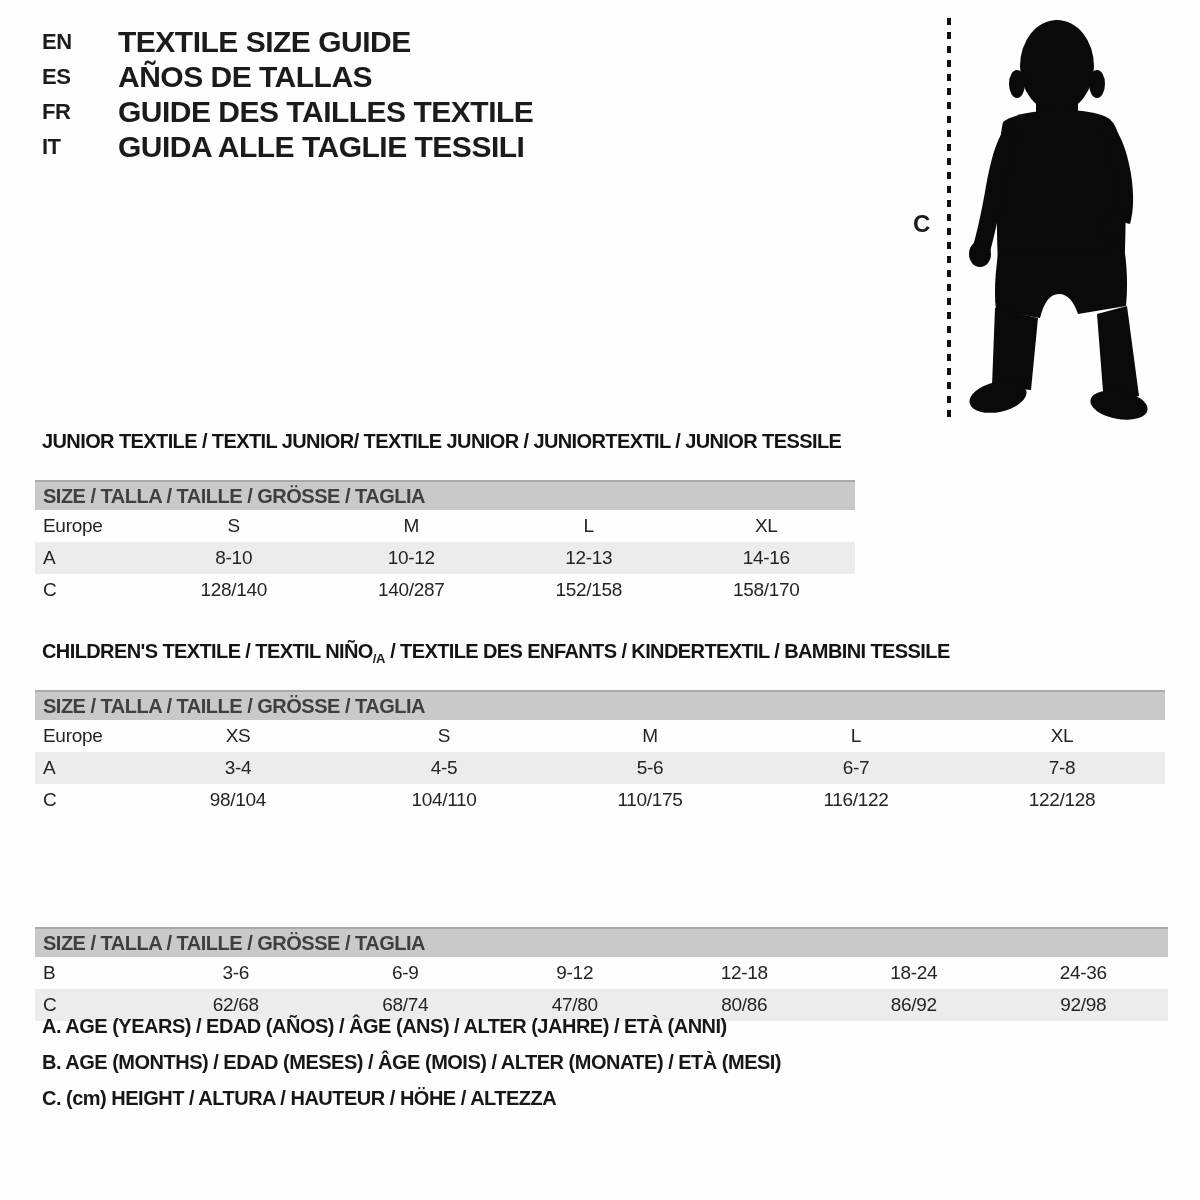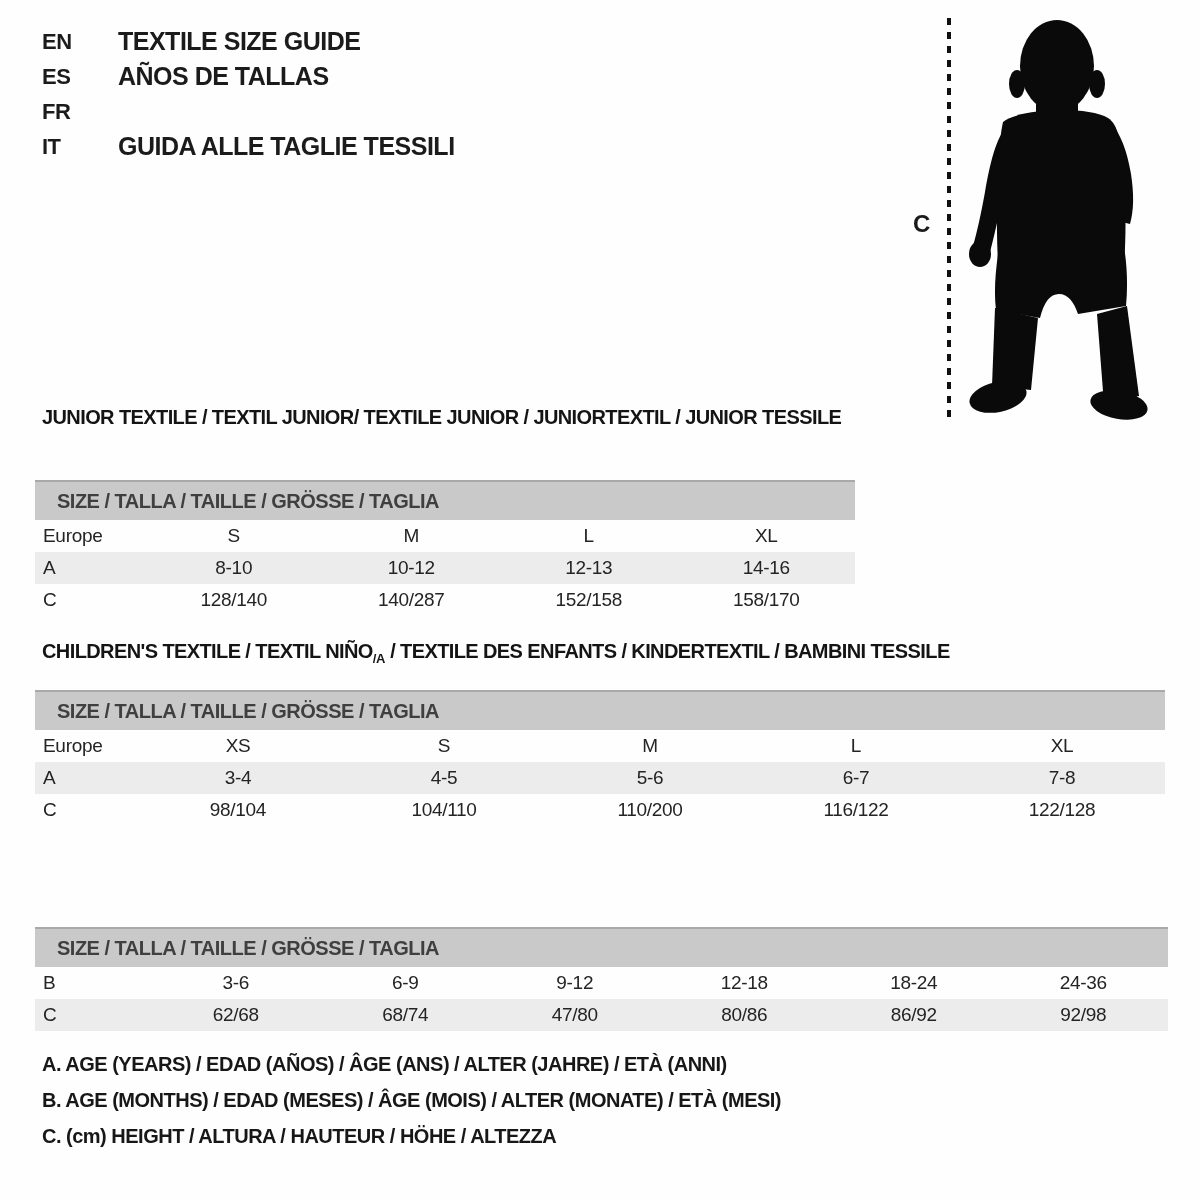--- a/index.html
+++ b/index.html
@@ -4,74 +4,75 @@
 <style>
   html,body{margin:0;padding:0;background:#ffffff;}
   .page{
     position:relative;width:1200px;height:1200px;background:#fefefe;overflow:hidden;
     font-family:"Liberation Sans","DejaVu Sans",sans-serif;color:#1b1b1b;
   }
   
   .langs{position:absolute;left:42px;top:24px;}
   .lang-row{display:flex;height:35px;align-items:center;}
   .lang-code{width:76px;font-weight:bold;font-size:22px;letter-spacing:-0.5px;}
-  .lang-label{font-weight:bold;font-size:25px;letter-spacing:-0.5px;}
+  .lang-label{font-weight:bold;font-size:30px;letter-spacing:-0.5px;}
   
   .dash-line{
     position:absolute;left:947px;top:18px;width:4px;height:400px;
     background-image:repeating-linear-gradient(to bottom,#101010 0px,#101010 7px,transparent 7px,transparent 14px);
   }
   .c-label{position:absolute;left:913px;top:210px;font-weight:bold;font-size:24px;}
   .toddler{position:absolute;left:968px;top:14px;}
   
   .sec-title{
     position:absolute;left:42px;font-weight:bold;font-size:20px;letter-spacing:-0.6px;
     color:#141414;white-space:nowrap;
   }
   .sec-title .sub{font-size:13px;vertical-align:-5px;letter-spacing:-0.3px;}
-  .title-junior{top:406px;}
+  .title-junior{top:430px;}
   .title-children{top:640px;}
   .title-babies{top:846px;line-height:37px;}
   
   .size-table{position:absolute;left:35px;}
   .tbl-junior{top:480px;width:820px;}
   .tbl-children{top:690px;width:1130px;}
   .tbl-babies{top:927px;width:1133px;}
   .size-bar{
-    height:40px;background:#c9c9c9;border-top:2px solid #a9a9a9;
-    display:flex;align-items:center;padding-left:22px;box-sizing:border-box;
+    height:30px;background:#c9c9c9;border-top:2px solid #a9a9a9;
+    display:flex;align-items:center;padding-left:8px;box-sizing:border-box;
     font-weight:bold;font-size:20px;color:#3f3f3f;letter-spacing:-0.5px;
   }
   .t-row{display:flex;height:32px;align-items:center;font-size:19px;color:#242424;letter-spacing:-0.3px;}
   .t-row.striped{background:#ececec;}
   .t-row .rlabel{padding-left:8px;box-sizing:border-box;}
   .tbl-junior .rlabel{width:110px;}
   .tbl-children .rlabel{width:100px;}
   .tbl-babies .rlabel{width:116px;}
   .t-row .cell{flex:1;text-align:center;}
   
-  .notes{position:absolute;left:42px;top:1046px;}
+  .notes{position:absolute;left:42px;top:1008px;}
   .note-line{height:36px;display:flex;align-items:center;font-weight:bold;font-size:20px;letter-spacing:-0.5px;color:#171717;white-space:nowrap;}
 </style>
 </head>
 <body>
 
 <div class="page">
 
   <div class="langs">
     <div class="lang-row">
       <span class="lang-code">EN</span>
       <span class="lang-label">TEXTILE SIZE GUIDE</span>
     </div>
     <div class="lang-row">
       <span class="lang-code">ES</span>
       <span class="lang-label">AÑOS DE TALLAS</span>
     </div>
     <div class="lang-row">
       <span class="lang-code">FR</span>
+      <span class="lang-label">GUIDE DES TAILLES TEXTILE</span>
     </div>
     <div class="lang-row">
       <span class="lang-code">IT</span>
       <span class="lang-label">GUIDA ALLE TAGLIE TESSILI</span>
     </div>
   </div>
 
   <div class="dash-line"></div>
   <div class="c-label">C</div>
 
@@ -148,21 +149,21 @@
       <span class="cell">3-4</span>
       <span class="cell">4-5</span>
       <span class="cell">5-6</span>
       <span class="cell">6-7</span>
       <span class="cell">7-8</span>
     </div>
     <div class="t-row">
       <span class="rlabel">C</span>
       <span class="cell">98/104</span>
       <span class="cell">104/110</span>
-      <span class="cell">110/200</span>
+      <span class="cell">110/175</span>
       <span class="cell">116/122</span>
       <span class="cell">122/128</span>
     </div>
   </div>
 
 
   <div class="size-table tbl-babies">
     <div class="size-bar">SIZE / TALLA / TAILLE / GRÖSSE / TAGLIA</div>
     <div class="t-row">
       <span class="rlabel">B</span>

